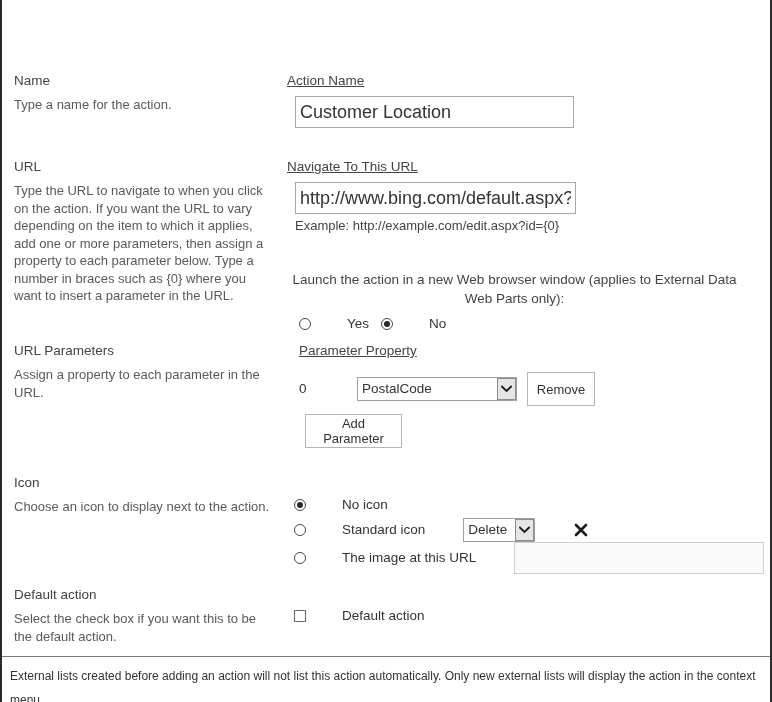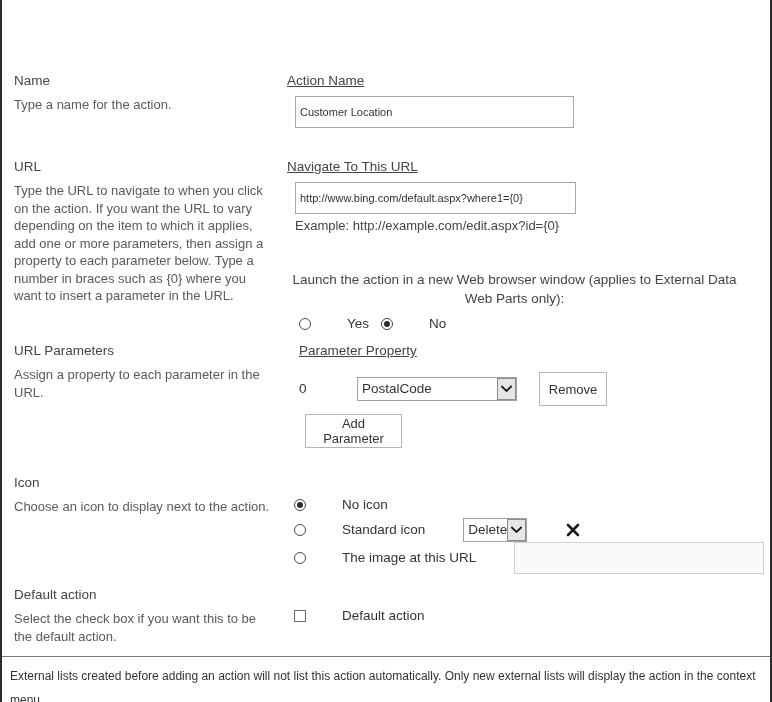--- a/index.html
+++ b/index.html
@@ -90,21 +90,21 @@
     line-height: 18.5px;
   }
 
   
   .text-input {
     box-sizing: border-box;
     height: 24px;
     border: 1px solid #a8a8a8;
     background: #ffffff;
     font-family: "Liberation Sans", sans-serif;
-    font-size: 11px;
+    font-size: 18px;
     color: #333333;
     padding: 15px 4px;
     line-height: 22px;
     outline: none;
     display: block;
   }
   .text-input.name   { width: 279px; margin-left: 8px; }
   .text-input.url    { width: 281px; margin-left: 8px; }
   .text-input.imgurl {
     width: 272px;
@@ -185,21 +185,21 @@
     margin-left: auto;
     background: #e6e6e6;
     border: 1px solid #8d8d8d;
     display: flex;
     align-items: center;
     justify-content: center;
     flex: none;
   }
   .dropdown .dd-arrow svg { display: block; }
   .dropdown.param  { width: 160px; }
-  .dropdown.stdicon{ width: 64px; }
+  .dropdown.stdicon{ width: 72px; }
 
   
   .btn {
     box-sizing: border-box;
     display: inline-flex;
     align-items: center;
     justify-content: center;
     border: 1px solid #b5b5b5;
     background: #ffffff;
     font-family: "Liberation Sans", sans-serif;
@@ -229,21 +229,21 @@
     display: flex;
     align-items: center;
   }
   .param-index {
     font-size: 13.5px;
     color: #333333;
     width: 58px;
     flex: none;
     line-height: 18px;
   }
-  .param-row .dropdown { margin-right: 22px; align-items: flex-end; }
+  .param-row .dropdown { margin-right: 10px; align-items: flex-end; }
 
   
   .footer-divider {
     position: absolute;
     left: 0;
     right: 0;
     top: 656px;
     height: 1px;
     background: #7a7a7a;
   }

